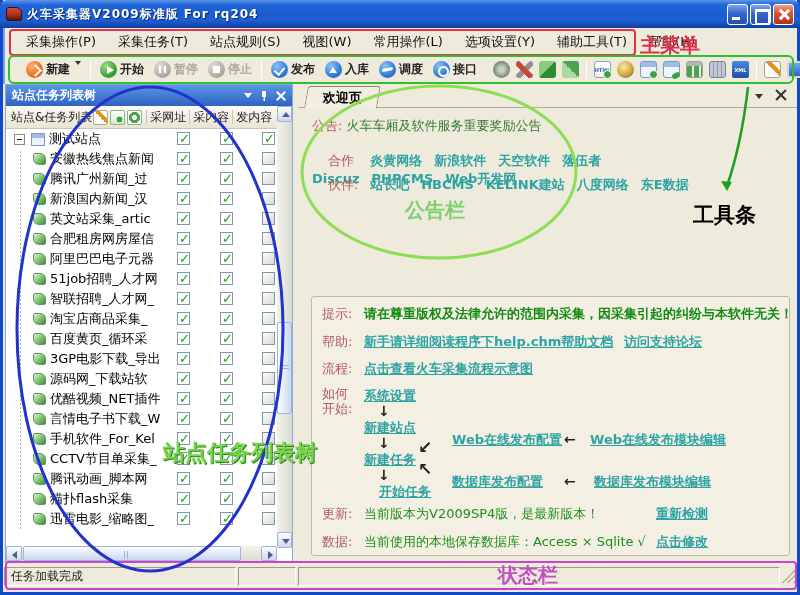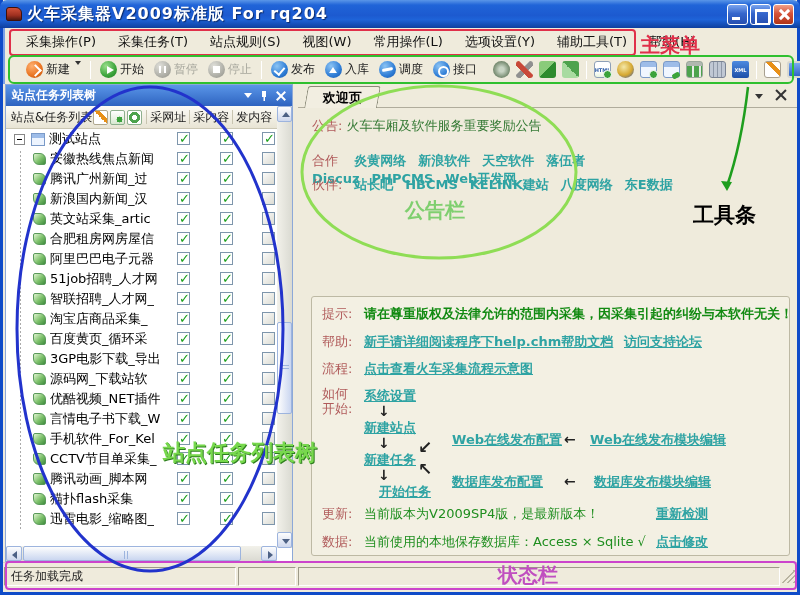--- a/index.html
+++ b/index.html
@@ -4,39 +4,39 @@
 <style>
   * { box-sizing: border-box; margin: 0; padding: 0; }
   html,body { width:800px; height:595px; overflow:hidden; font-family:"DejaVu Sans","Liberation Sans",sans-serif; }
   .window { position:relative; width:800px; height:595px; background:#EFEBDC;
             border:3px solid #0F4BC8; border-top:none; }
   
   .titlebar { position:absolute; left:-3px; top:0; width:800px; height:28px;
     background:linear-gradient(180deg,#5A96E8 0%,#2064D8 18%,#1C5AD0 55%,#1E63D8 70%,#0E3F9E 100%);
     border-radius:7px 7px 0 0; display:flex; align-items:center; padding:0 6px; }
   .app-icon { width:16px; height:14px; margin-right:5px; background:linear-gradient(180deg,#D05038 0%,#A03020 60%,#501810 100%); border-radius:3px 6px 2px 2px; border:1px solid #401008; }
-  .title-text { color:#fff; font-weight:bold; font-size:16px; text-shadow:1px 1px 1px #0A2A6A; letter-spacing:1px; }
+  .title-text { color:#fff; font-weight:bold; font-size:12px; text-shadow:1px 1px 1px #0A2A6A; letter-spacing:1px; }
   .winbtns { margin-left:auto; display:flex; gap:2px; }
   .wbtn { width:21px; height:21px; border-radius:3px; border:1px solid #fff;
     background:linear-gradient(180deg,#7AA4EE,#3566CC 45%,#274FB0); position:relative; }
   .wbtn.close { background:linear-gradient(180deg,#F0A088,#D6523A 45%,#B03418); }
   .wbtn.min::after { content:""; position:absolute; left:4px; bottom:4px; width:8px; height:3px; background:#fff; }
   .wbtn.max::after { content:""; position:absolute; left:4px; top:4px; width:11px; height:11px; border:2px solid #fff; border-top-width:3px; }
   .wbtn.close::before,.wbtn.close::after { content:""; position:absolute; left:9px; top:3px; width:3px; height:13px; background:#fff; transform:rotate(45deg); }
   .wbtn.close::after { transform:rotate(-45deg); }
   
   .menubar { position:absolute; left:0; top:28px; width:794px; height:27px; background:#EFEBDC;
     display:flex; align-items:center; padding-left:10px; border-left:2px solid #7AA0E8; }
   .menu-item { font-size:13px; color:#111; padding:3px 11px; white-space:nowrap; }
   
   .toolbar { position:absolute; left:0; top:55px; width:794px; height:29px; background:#EFEBDC;
     display:flex; align-items:center; padding-left:8px; border-left:2px solid #7AA0E8; }
   .grip { width:4px; height:18px; margin:0 4px; background:repeating-linear-gradient(180deg,#9AA8C0 0 2px,transparent 2px 4px); }
   .tsep { width:1px; height:18px; background:#C8C4B0; border-right:1px solid #fff; margin:0 4px; }
-  .tbtn { display:flex; align-items:flex-start; gap:3px; padding:2px 5px; font-size:12px; color:#222; white-space:nowrap; }
+  .tbtn { display:flex; align-items:flex-start; gap:3px; padding:2px 5px; font-size:12px; color:#222; white-space:nowrap;font-weight:bold; }
   .tbtn.disabled { color:#A8A89E; }
   .ticn { width:17px; height:17px; border-radius:50%; position:relative; flex:none; }
   .ic-new { background:radial-gradient(circle at 35% 30%,#FFB070,#E8721F 60%,#B8500E); }
   .ic-new::after { content:""; position:absolute; left:5px; top:5px; width:7px; height:7px; border:2px solid #fff; border-left:none; border-bottom:none; transform:rotate(45deg); }
   .ic-start { background:radial-gradient(circle at 35% 30%,#9ADE8A,#3BA33B 60%,#1E7A1E); }
   .ic-start::after { content:""; position:absolute; left:7px; top:5px; border-left:7px solid #fff; border-top:4px solid transparent; border-bottom:4px solid transparent; }
   .ic-pause,.ic-stop { background:radial-gradient(circle at 35% 30%,#E0E0DA,#B0B0A8 60%,#8E8E86); }
   .ic-pause::after { content:""; position:absolute; left:5px; top:5px; width:2px; height:7px; background:#fff; box-shadow:5px 0 0 #fff; }
   .ic-stop::after { content:""; position:absolute; left:5px; top:5px; width:7px; height:7px; background:#fff; }
   .ic-blue { background:radial-gradient(circle at 35% 30%,#8CC4F4,#2E7DD6 60%,#1A56A8); }
@@ -121,21 +121,21 @@
   .tab-close::before,.tab-close::after { content:""; position:absolute; left:5px; top:-1px; width:2px; height:14px; background:#333; transform:rotate(45deg); }
   .tab-close::after { transform:rotate(-45deg); }
   .content { position:absolute; left:0; top:24px; width:100%; height:454px; font-size:13px; }
   .wlabel { color:#B05A5A; }
   .green-text { color:#357A35; }
   .tlink { color:#2EA3A3; font-weight:bold; text-decoration:underline; white-space:nowrap; cursor:pointer; }
   .plink { color:#2EA3A3; font-weight:bold; margin-right:12px; white-space:nowrap; cursor:pointer; }
   .row-notice { position:absolute; left:14px; top:9px; }
   .row-partner1 { position:absolute; left:14px; top:44px; }
   .row-partner2 { position:absolute; left:14px; top:68px; }
-  .plabel { display:inline-block; width:38px; }
+  .plabel { display:inline-block; width:38px;margin-left:16px; }
   .groupbox { position:absolute; left:13px; top:188px; width:479px; height:260px; background:#F3F0E3;
     border:1px solid #BDB9A4; border-radius:3px; }
   .g-abs { position:absolute; white-space:nowrap; }
   .tip-text { color:#128A12; font-weight:bold; }
   .upd-text { color:#1F8E1F; }
   .flow-arrow { color:#222; font-size:14px; font-weight:bold; }
   
   .statusbar { position:absolute; left:0; top:562px; width:794px; height:27px; background:#EFEBDC;
     border-top:1px solid #D8D4C4; display:flex; align-items:center; font-size:12px; color:#222; }
   .spanel { height:19px; border:1px solid; border-color:#9D9A88 #FFF #FFF #9D9A88; margin:0 1px; display:flex; align-items:flex-end; padding:0 6px; }

